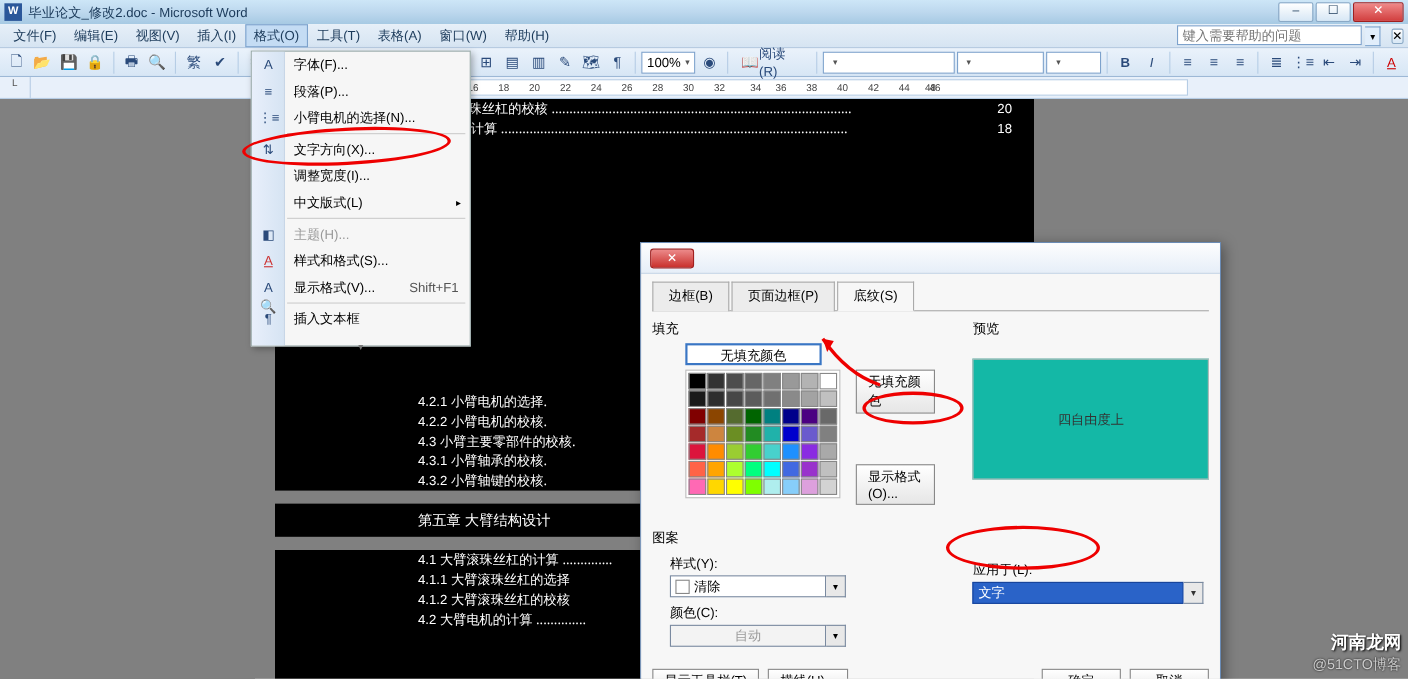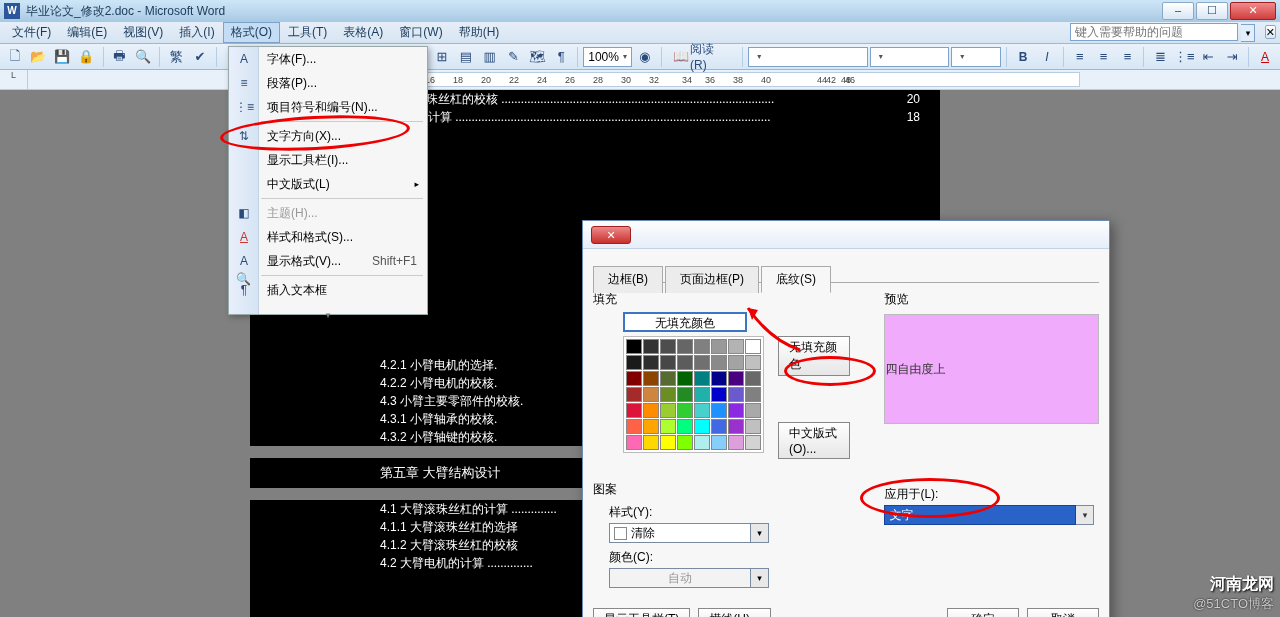--- a/index.html
+++ b/index.html
@@ -59,31 +59,31 @@
 
 .anno { position:absolute; border:3px solid #e00; border-radius:50%; z-index:200; pointer-events:none;}
 
 
 .dialog { position:absolute; left:582px; top:220px; width:528px; background:#f0f0f0; border:1px solid #6a8bb5; box-shadow:3px 3px 12px rgba(0,0,0,0.4); z-index:100;}
 .dlg-title { height:28px; background:linear-gradient(#fdfdfe,#e6eef8); display:flex; align-items:center; padding:0 8px; border-bottom:1px solid #c3d3e6;}
 .dlg-title span { flex:1; color:#1b3a5a;}
 .dlg-close { width:40px; height:18px; background:linear-gradient(#ec8a8a,#c9302c); border:1px solid #a02020; border-radius:3px; color:#fff; text-align:center; line-height:16px; font-size:11px;}
 .dlg-body { padding:6px 10px 10px 10px; background:#f7f7f7;}
 .tabs { display:flex; border-bottom:1px solid #aaa; margin-bottom:8px;}
-.tab { padding:4px 14px; border:1px solid #aaa; border-bottom:none; background:#ececec; margin-right:2px; position:relative; top:11px;}
+.tab { padding:4px 14px; border:1px solid #aaa; border-bottom:none; background:#ececec; margin-right:2px; position:relative; top:1px;}
 .tab.active { background:#f7f7f7; border-bottom:1px solid #f7f7f7;}
 .dlg-cols { display:flex; gap:24px;}
 .col-l { flex:1.2;}
 .col-r { flex:1; padding-left:10px;}
 .grp-label { margin-bottom:4px;}
 .nofill { width:124px; height:20px; border:2px solid #3a76c4; text-align:center; line-height:18px; background:#fff; margin-bottom:4px;}
 .palette { display:grid; grid-template-columns:repeat(8,16px); grid-auto-rows:15px; gap:1px; padding:2px; border:1px solid #bbb; width:max-content; background:#fff;}
 .sw { width:16px; height:15px; border:1px solid #888;}
 .btn { padding:2px 10px; border:1px solid #888; background:linear-gradient(#fff,#e6e6e6); display:inline-block;}
-.preview-box { border:1px solid #bbb; height:110px; margin:6px 0; display:flex; align-items:center; color:#333; font-size:14px; background:#f0abfc;}
+.preview-box { border:1px solid #bbb; height:110px; margin:18px 0; display:flex; align-items:center; justify-content:center; color:#333; font-size:14px; background:#14b8a6;}
 .field-row { margin:6px 0;}
 .field-row label { display:block; margin-bottom:2px;}
 .combo { display:flex; width:160px;}
 .combo .cv { flex:1; border:1px solid #7a8aa0; height:20px; line-height:18px; padding:0 4px; background:#fff;}
 .combo .ca { width:18px; border:1px solid #7a8aa0; border-left:none; background:#e8e8e8; text-align:center; line-height:18px; font-size:9px;}
 .combo.blue .cv { background:#2a63c8; color:#fff; border-color:#17449b;}
 .combo.disabled .cv { background:#f3f3f3; color:#999;}
 .chk { width:13px; height:13px; border:1px solid #888; display:inline-block; vertical-align:middle; margin-right:4px; background:#fff;}
 .dlg-foot { display:flex; margin-top:14px; gap:8px; align-items:center;}
 .dlg-foot .spacer { flex:1;}
@@ -208,21 +208,21 @@
       <span class="tick" style="left: 280px;">22</span>
       <span class="tick" style="left: 308px;">24</span>
       <span class="tick" style="left: 336px;">26</span>
       <span class="tick" style="left: 364px;">28</span>
       <span class="tick" style="left: 392px;">30</span>
       <span class="tick" style="left: 420px;">32</span>
       <span class="tick" style="left: 453px;">34</span>
       <span class="tick" style="left: 476px;">36</span>
       <span class="tick" style="left: 504px;">38</span>
       <span class="tick" style="left: 532px;">40</span>
-      <span class="tick" style="left: 560px; margin-left: 37px;">42</span>
+      <span class="tick" style="left: 560px;">42</span>
       <span class="tick" style="left: 588px;">44</span>
       <span class="tick" style="left: 616px;">46</span>
       <span class="tick" style="left: 612px;">48</span>
     </div>
 </div>
 
 <div class="vruler">
   <div class="vt">1</div>
     <div class="vt">2</div>
     <div class="vt">1</div>
@@ -252,24 +252,24 @@
     <div class="line"><span>4.1.1 大臂滚珠丝杠的选择</span></div>
     <div class="line"><span>4.1.2 大臂滚珠丝杠的校核</span></div>
     <div class="line"><span>4.2 大臂电机的计算</span> ..............</div>
   </div>
 </div>
 
 <div class="fmt-menu">
   <div class="iconcol"></div>
   <div class="fmt-row"><span class="ico">A</span><span>字体(F)...</span></div>
   <div class="fmt-row"><span class="ico">≡</span><span>段落(P)...</span></div>
-  <div class="fmt-row"><span class="ico">⋮≡</span><span>项目符号和编号(N)...</span></div>
+  <div class="fmt-row"><span class="ico">⋮≡</span><span>小臂电机的选择(N)...</span></div>
   <div class="fmt-sep"></div>
   <div class="fmt-row"><span class="ico">⇅</span><span>文字方向(X)...</span></div>
-  <div class="fmt-row"><span>显示工具栏(I)...</span></div>
+  <div class="fmt-row"><span>调整宽度(I)...</span></div>
   <div class="fmt-row"><span>中文版式(L)</span><span class="sub">▸</span></div>
   <div class="fmt-sep"></div>
   <div class="fmt-row disabled"><span class="ico">◧</span><span>主题(H)...</span></div>
   <div class="fmt-row"><span class="ico" style="color:#c33"><u>A</u></span><span>样式和格式(S)...</span></div>
   <div class="fmt-row"><span class="ico">A🔍</span><span>显示格式(V)...</span><span class="sc">Shift+F1</span></div>
   <div class="fmt-sep"></div>
   <div class="fmt-row"><span class="ico">¶</span><span>插入文本框</span></div>
   <div class="fmt-row" style="height:12px;text-align:center;padding:0"><span style="font-size:9px;color:#777">▾</span></div>
 </div>
 
@@ -351,21 +351,21 @@
                 <div class="sw" style="background: rgb(255, 255, 0);"></div>
                 <div class="sw" style="background: rgb(127, 255, 0);"></div>
                 <div class="sw" style="background: rgb(175, 238, 238);"></div>
                 <div class="sw" style="background: rgb(135, 206, 250);"></div>
                 <div class="sw" style="background: rgb(221, 160, 221);"></div>
                 <div class="sw" style="background: rgb(211, 211, 211);"></div>
               </div>
             <div>
               <div class="btn">无填充颜色</div>
               <div style="height:46px"></div>
-              <div class="btn">中文版式(O)...</div>
+              <div class="btn">显示格式(O)...</div>
             </div>
           </div>
         </div>
         <div class="grp-label" style="margin-top:22px">图案</div>
         <div class="field-row" style="margin-left:16px">
           <label>样式(Y):</label>
           <div class="combo">
             <div class="cv"><span class="chk"></span><span>清除</span></div>
               <div class="ca">▾</div>
           </div>

